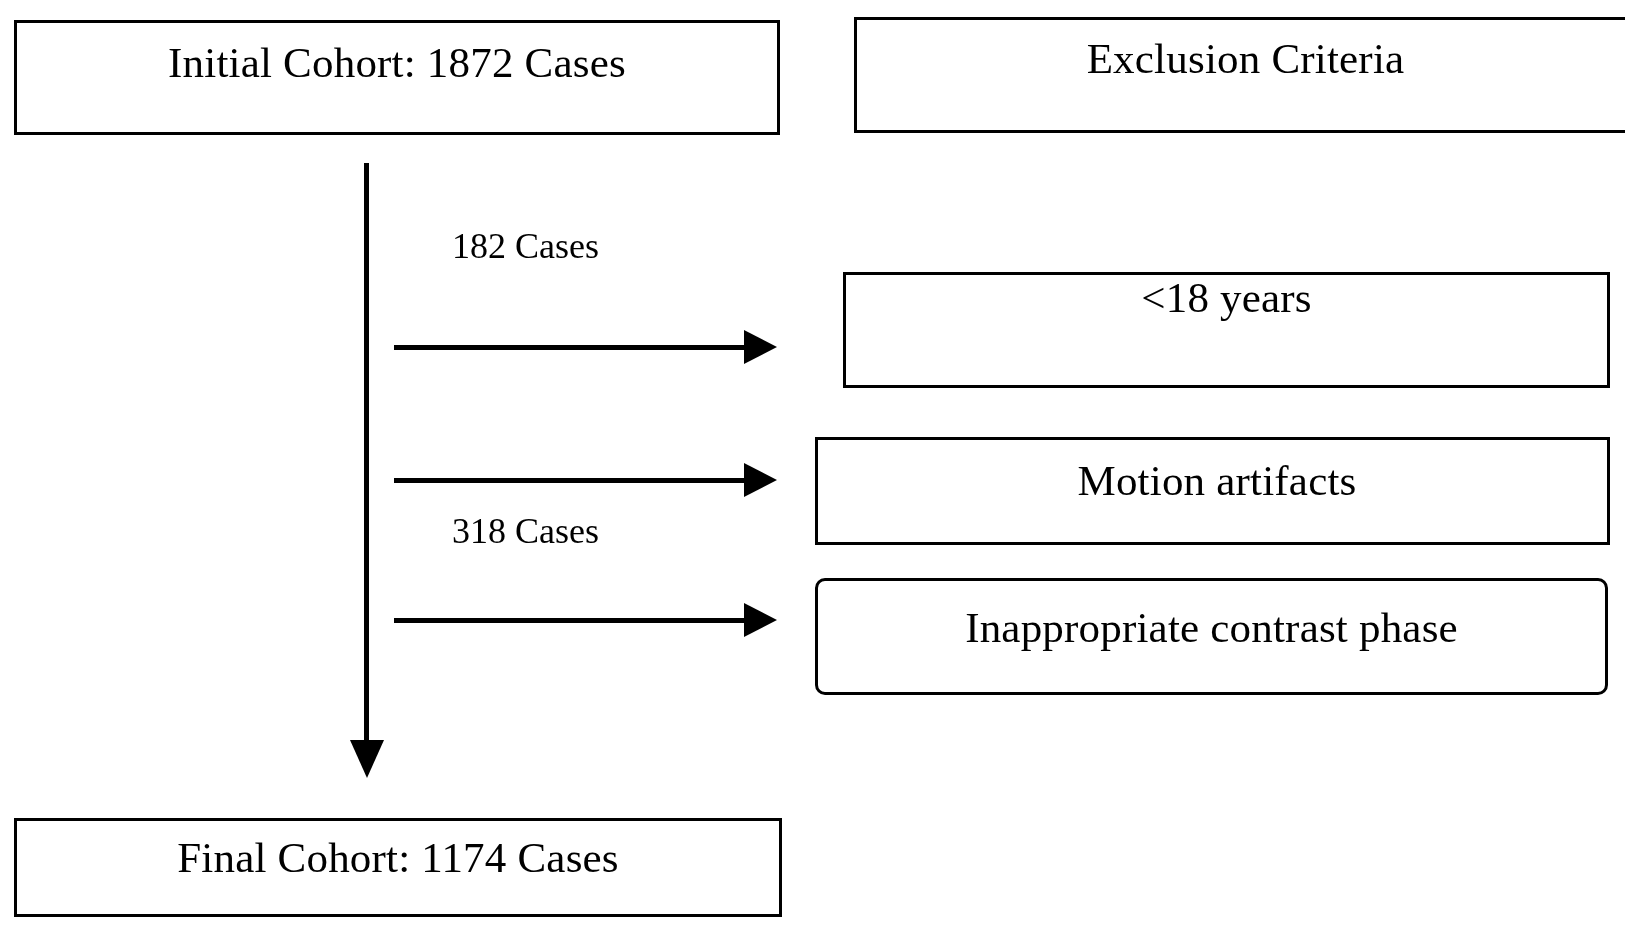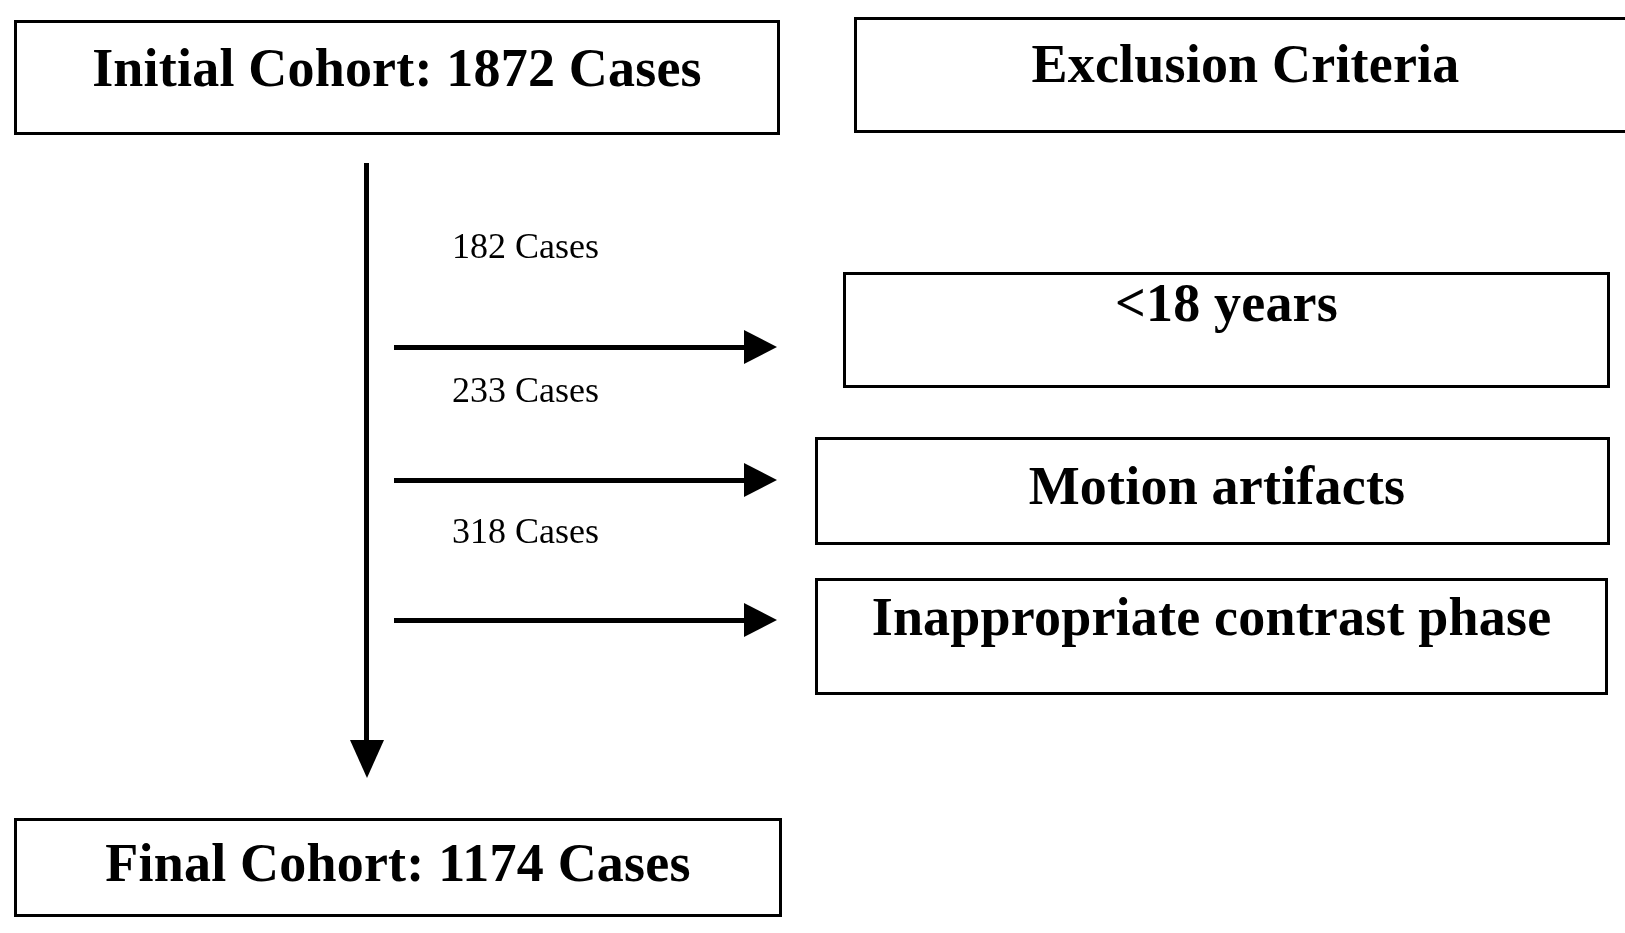--- a/index.html
+++ b/index.html
@@ -19,25 +19,24 @@
   .node {
     position: absolute;
     box-sizing: border-box;
     border: 3px solid #000000;
     background: #ffffff;
     display: flex;
     justify-content: center;
   }
   .node .node-label {
     display: block;
-    font-size: 54px;
+    font-size: 43px;
     line-height: 1.05;
     white-space: nowrap;
     letter-spacing: 0.2px;
-    font-weight: bold;
   }
 
   
   #node-initial {
     left: 14px;
     top: 20px;
     width: 766px;
     height: 115px;
     align-items: flex-start;
     padding-top: 17px;
@@ -76,21 +75,22 @@
     align-items: flex-start;
     padding-top: 18px;
     padding-left: 9px;
   }
   #node-contrast {
     left: 815px;
     top: 578px;
     width: 793px;
     height: 117px;
     align-items: flex-start;
-    padding-top: 8px;
+    padding-top: 24px;
+    border-radius: 10px;
   }
 
   
   .trunk {
     position: absolute;
     left: 364px;
     top: 163px;
     width: 5px;
     height: 590px;
     background: #000000;
@@ -172,16 +172,15 @@
   <div class="h-arrow" id="arrow1-line"></div>
   <div class="h-arrow-head" id="arrow1-head"></div>
 
   <div class="h-arrow" id="arrow2-line"></div>
   <div class="h-arrow-head" id="arrow2-head"></div>
 
   <div class="h-arrow" id="arrow3-line"></div>
   <div class="h-arrow-head" id="arrow3-head"></div>
 
   <span class="edge-label" id="label-1">182 Cases</span>
-  <span class="edge-label" id="label-2">233 Cases</span>
   <span class="edge-label" id="label-3">318 Cases</span>
 
 </div>
 
 </body></html>

